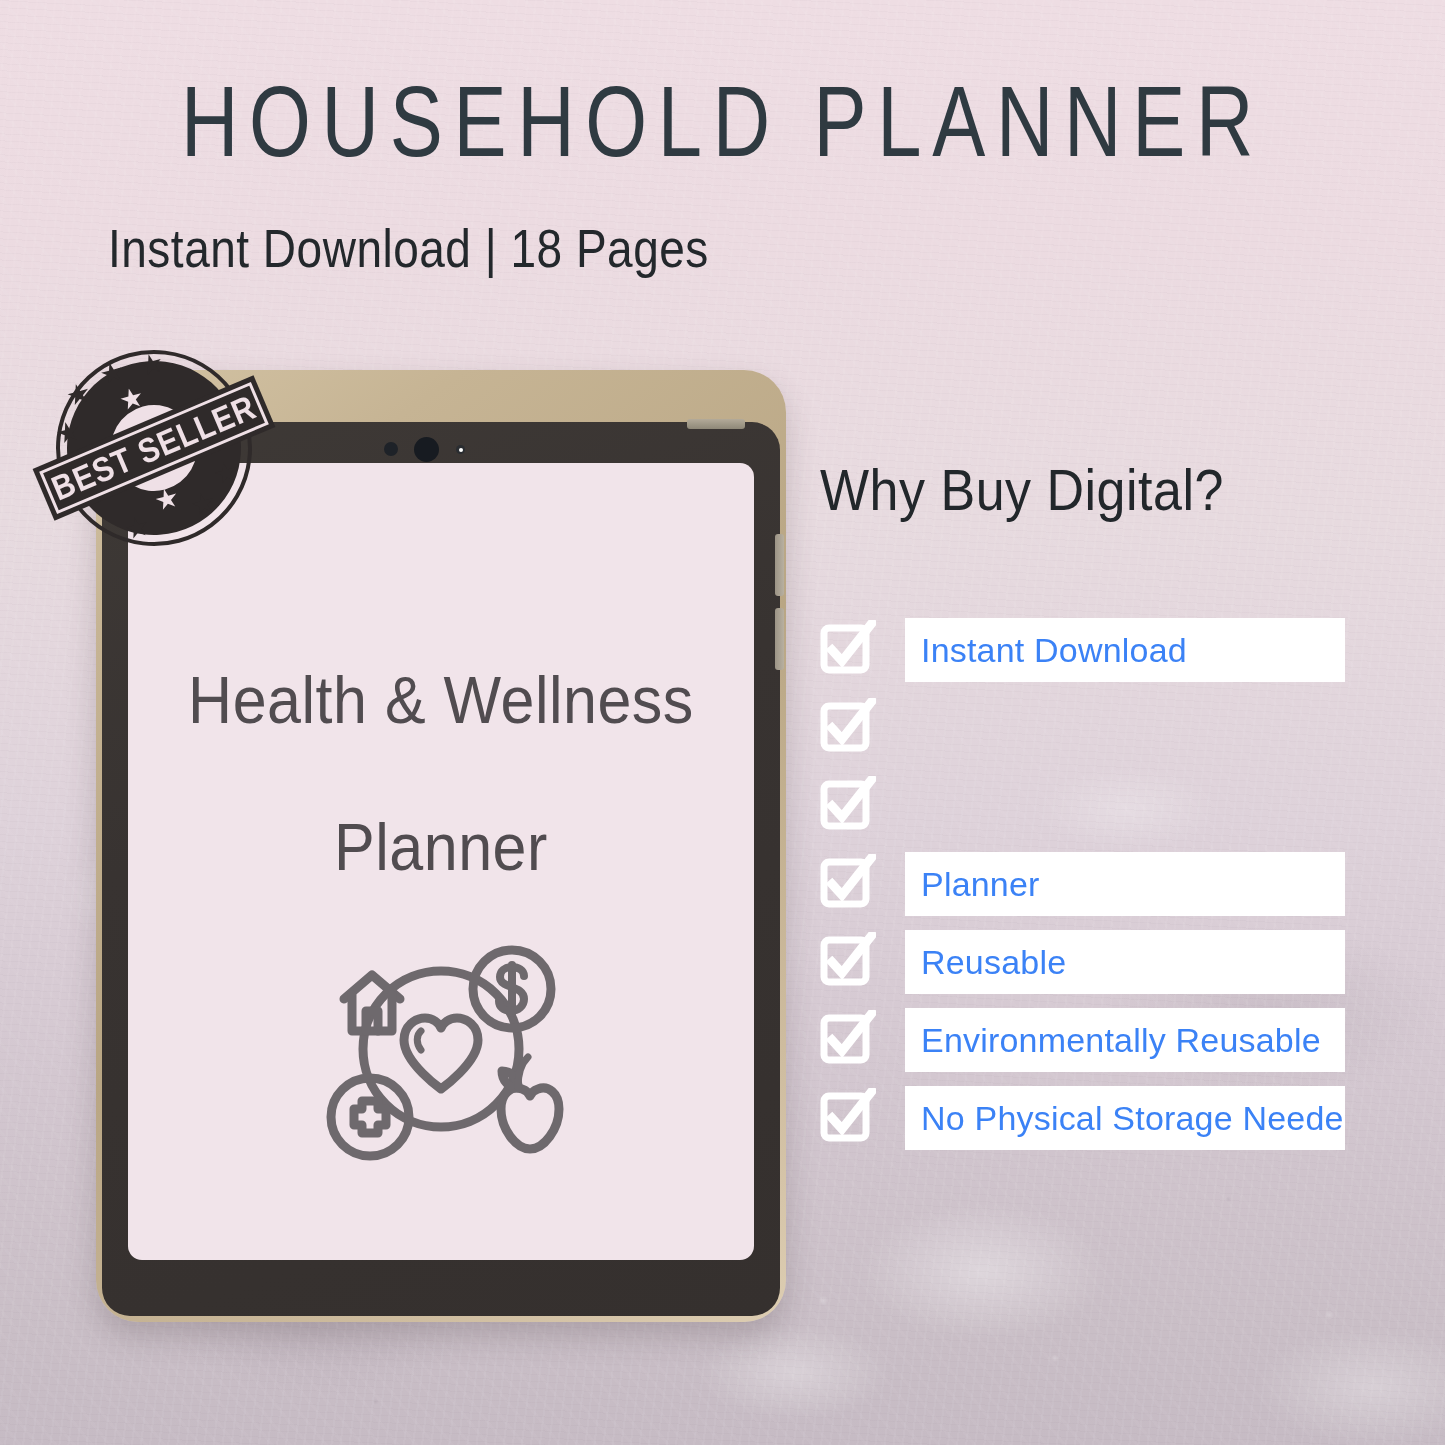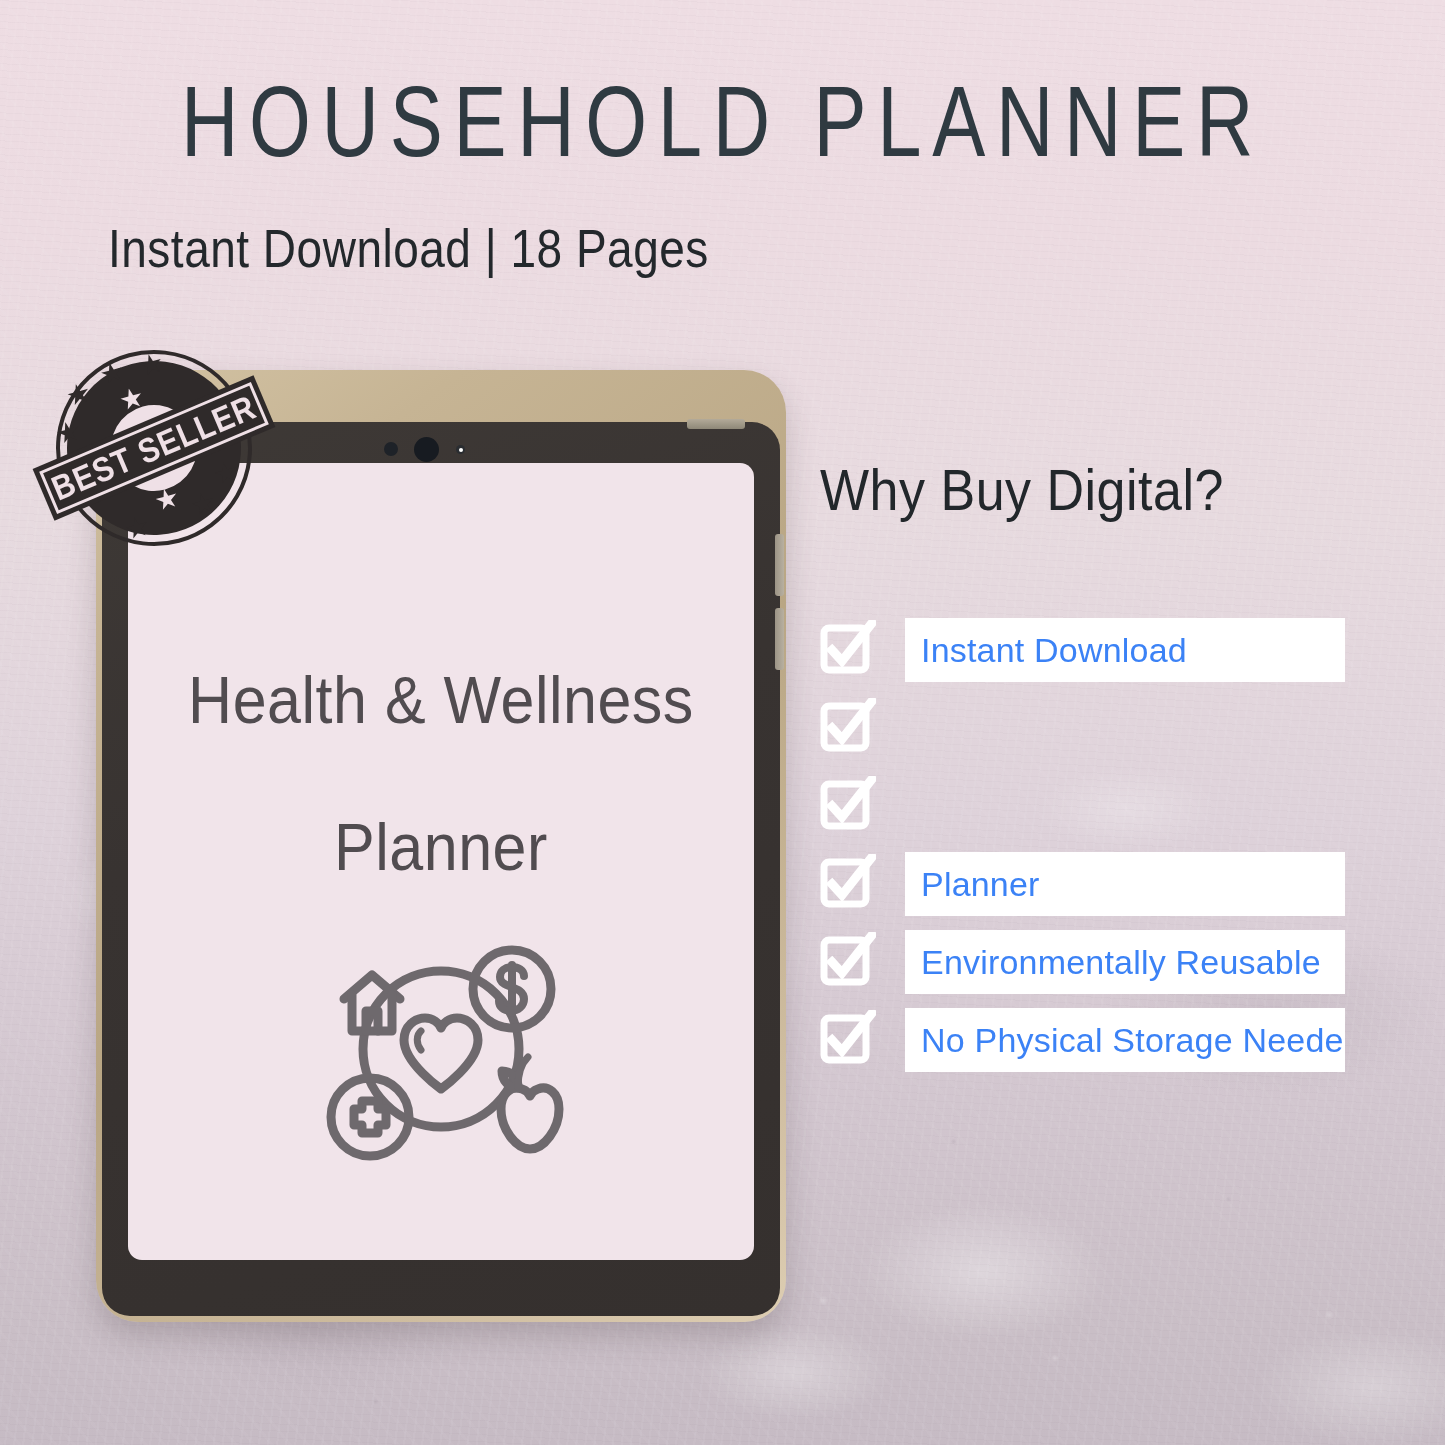--- a/index.html
+++ b/index.html
@@ -417,20 +417,27 @@
     </div>
 
     <div class="benefit-row">
       <svg class="benefit-check" viewBox="0 0 56 54" fill="none">
         <rect x="4" y="8" width="42" height="42" rx="5" stroke="#ffffff" stroke-width="7"></rect>
         <path d="M12 30 L22 41 L52 3" stroke="#ffffff" stroke-width="9" stroke-linecap="square" stroke-linejoin="miter"></path>
       </svg>
       <div class="benefit-label">Planner</div>
     </div>
 
+    <div class="benefit-row">
+      <svg class="benefit-check" viewBox="0 0 56 54" fill="none">
+        <rect x="4" y="8" width="42" height="42" rx="5" stroke="#ffffff" stroke-width="7"></rect>
+        <path d="M12 30 L22 41 L52 3" stroke="#ffffff" stroke-width="9" stroke-linecap="square" stroke-linejoin="miter"></path>
+      </svg>
+      <div class="benefit-label">Reusable</div>
+    </div>
 
     <div class="benefit-row">
       <svg class="benefit-check" viewBox="0 0 56 54" fill="none">
         <rect x="4" y="8" width="42" height="42" rx="5" stroke="#ffffff" stroke-width="7"></rect>
         <path d="M12 30 L22 41 L52 3" stroke="#ffffff" stroke-width="9" stroke-linecap="square" stroke-linejoin="miter"></path>
       </svg>
       <div class="benefit-label">Environmentally Reusable</div>
     </div>
 
     <div class="benefit-row">

